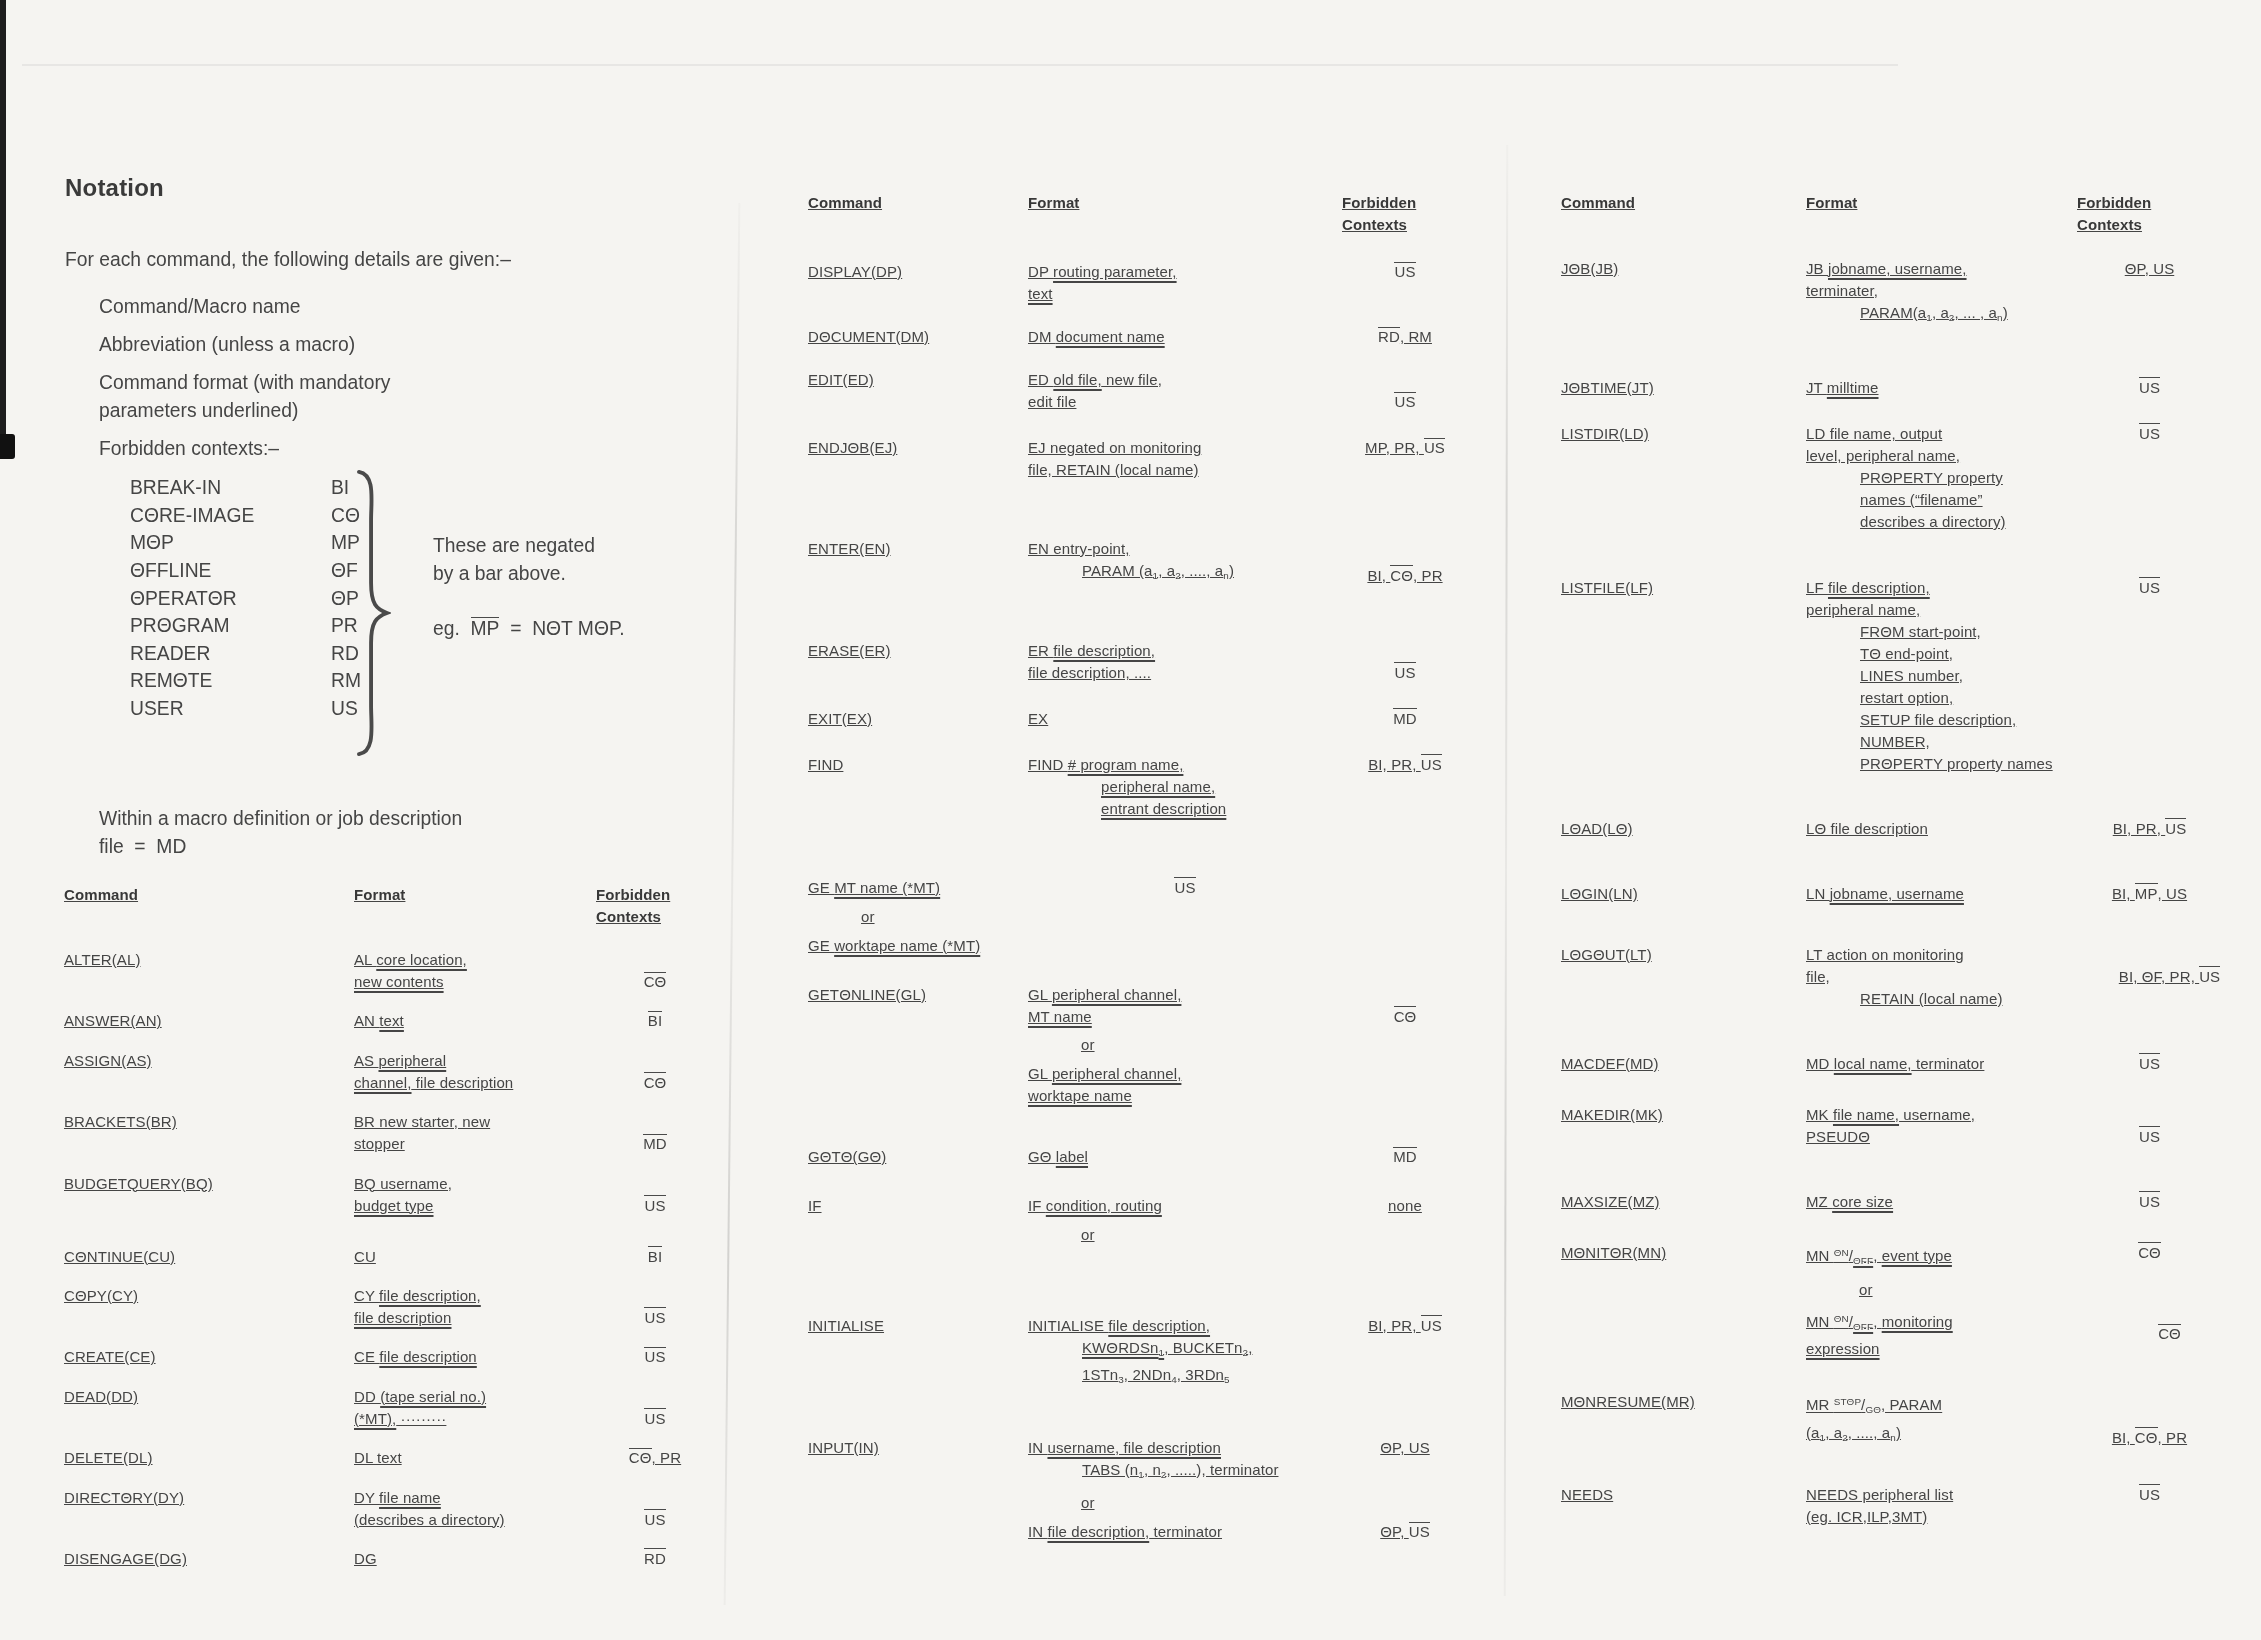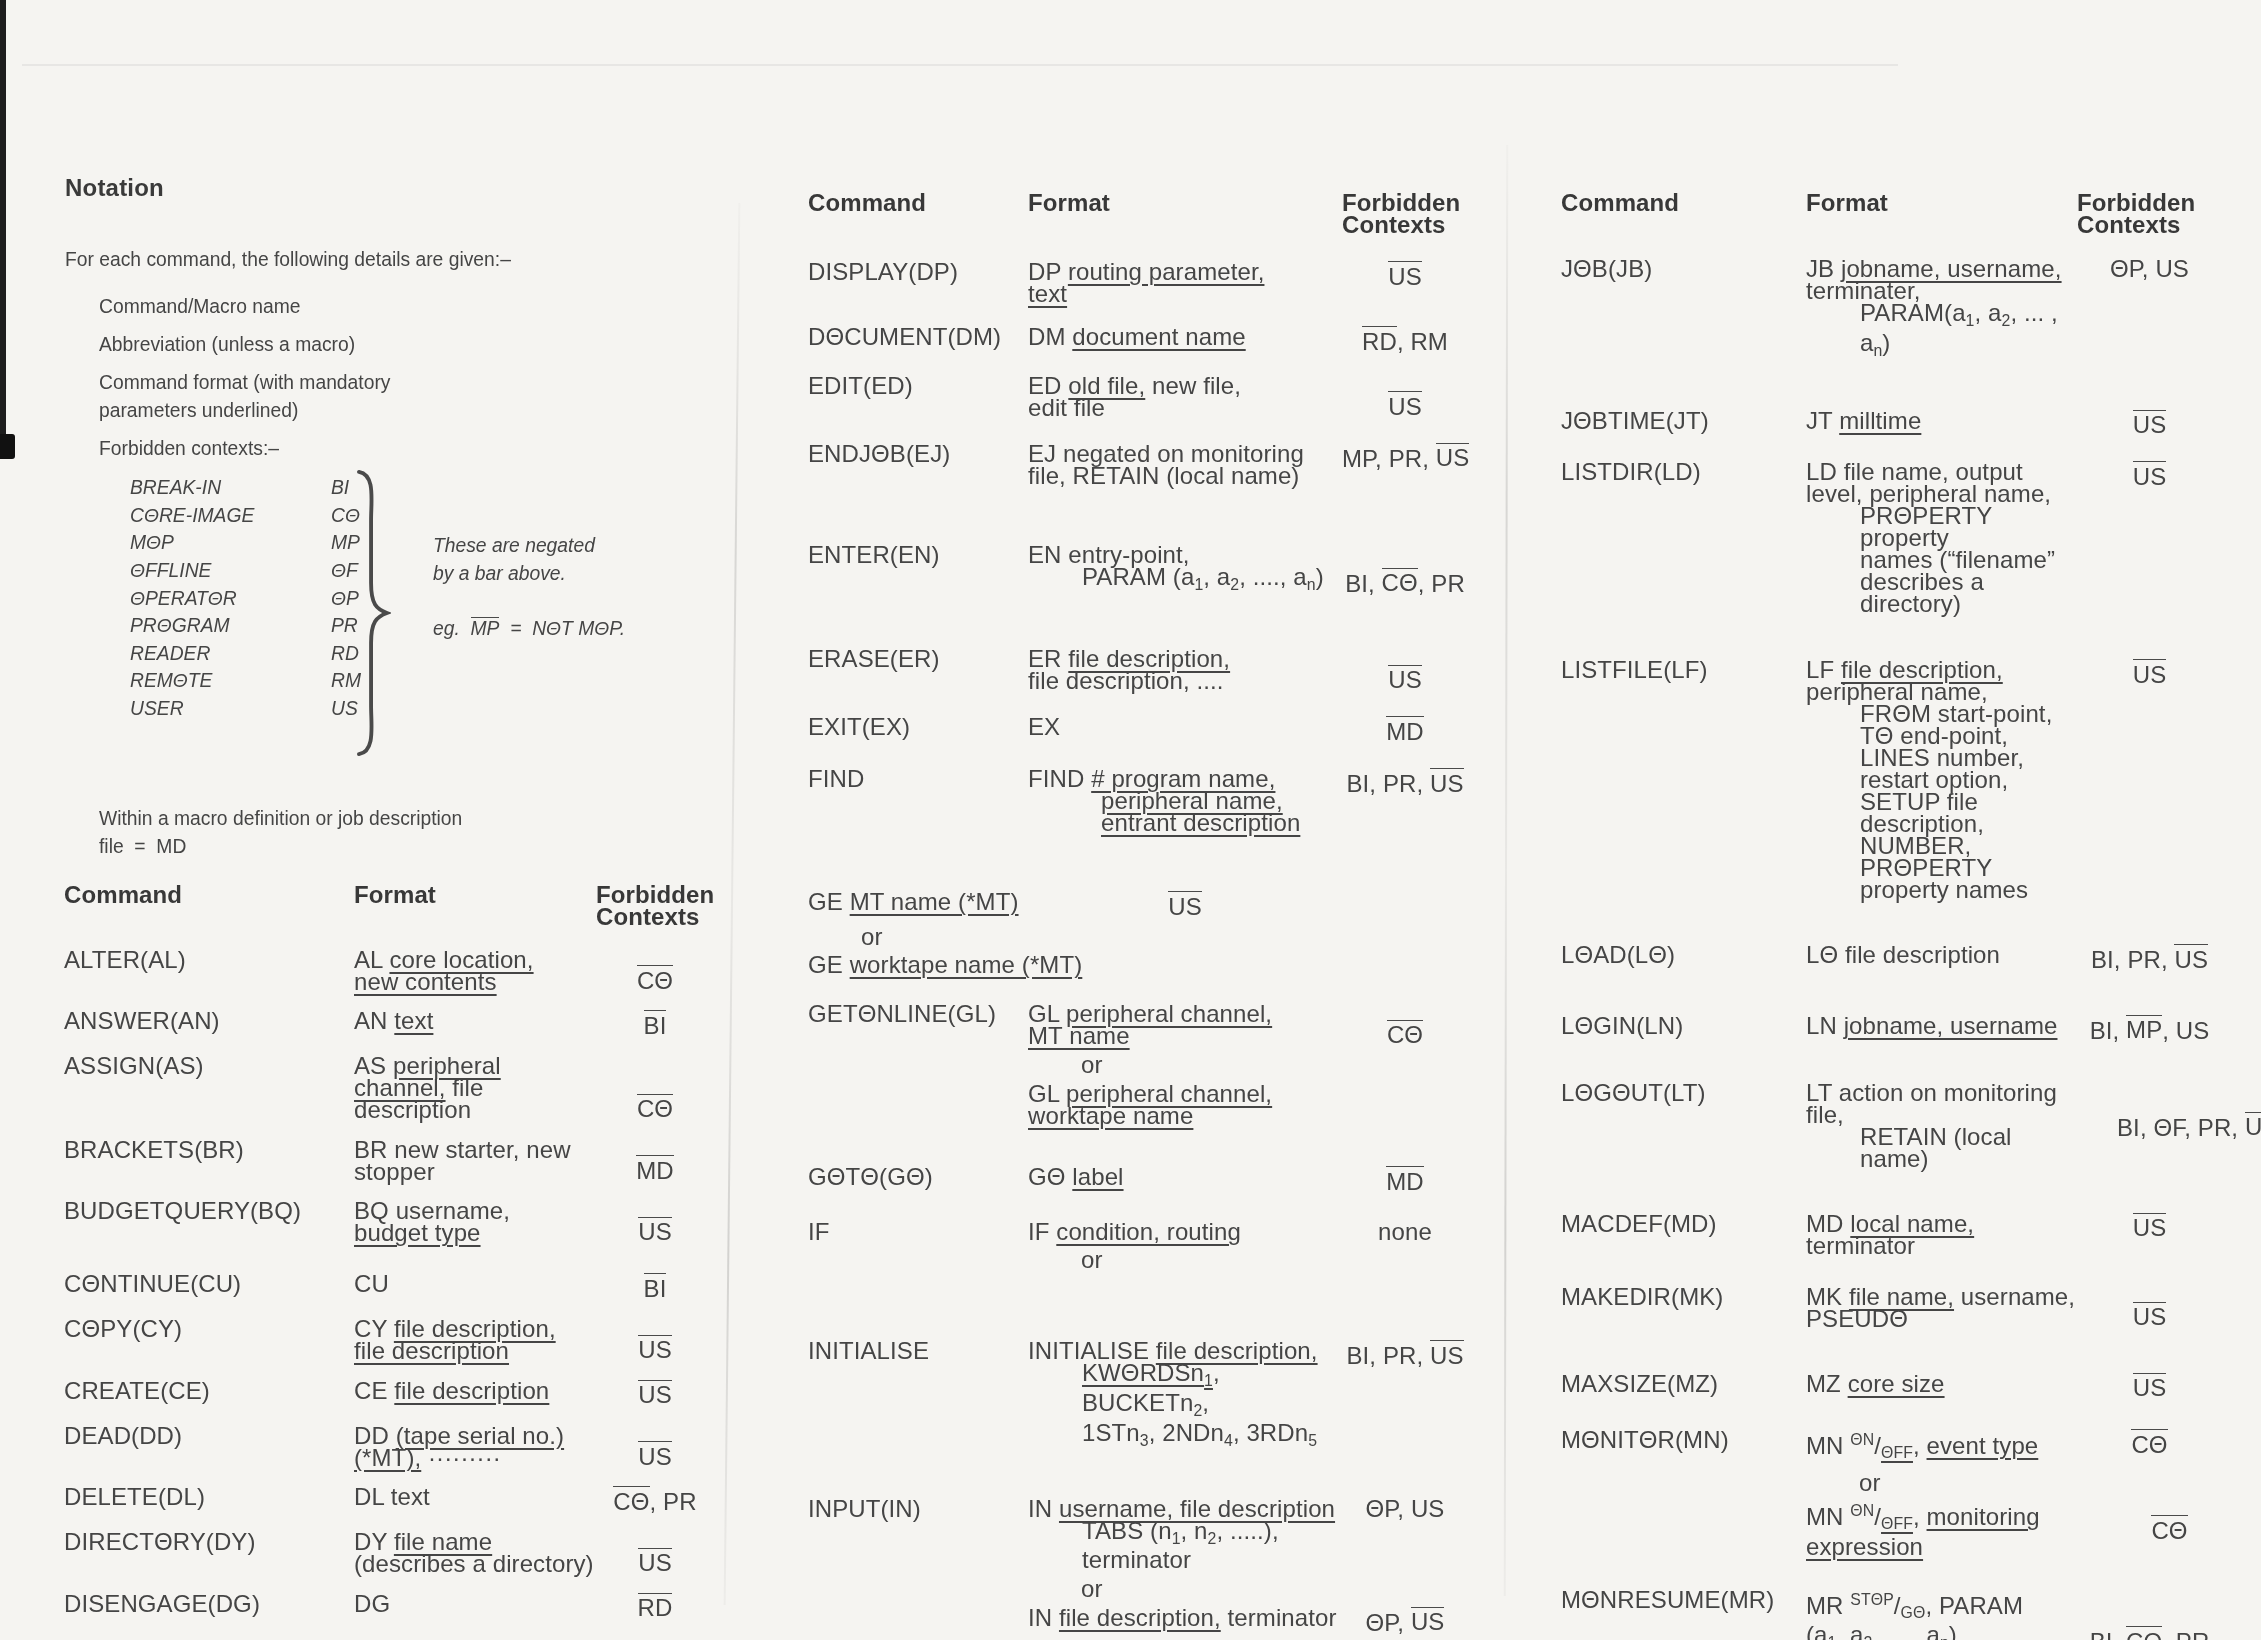--- a/index.html
+++ b/index.html
@@ -17,31 +17,31 @@
   .top-line{position:absolute;left:22px;top:64px;width:1876px;height:1.5px;background:rgba(60,60,60,0.07);}
   .crease{position:absolute;width:1.5px;background:linear-gradient(to bottom,rgba(0,0,0,0.02),rgba(0,0,0,0.12),rgba(0,0,0,0.05),rgba(0,0,0,0.14),rgba(0,0,0,0.03));}
   #crease1{left:731px;top:203px;height:1402px;transform:rotate(0.6deg);}
   #crease2{left:1505px;top:145px;height:1451px;transform:rotate(0.1deg);}
 
   
   .notation{position:absolute;left:65px;top:175px;width:687px;font-size:19.3px;line-height:27.6px;}
   .notation h1{font-size:24px;line-height:25px;margin:0 0 46px 0;font-weight:700;color:#3a3a3a;letter-spacing:0.2px;}
   .intro{margin:0 0 19.3px 0;white-space:pre-line;}
   .nitem{margin:10.6px 0 0 34px;white-space:pre-line;}
-  .ctx-wrap{position:relative;margin-top:11.6px;min-height:309px;font-style:italic;}
+  .ctx-wrap{position:relative;margin-top:11.6px;min-height:309px;}
   .ctx-list{margin-left:65px;width:271px;}
   .ctx-row{display:grid;grid-template-columns:201px auto;height:27.6px;}
   .brace{position:absolute;left:290px;top:-5.8px;}
   .notes{position:absolute;left:368px;top:58px;width:309px;}
   .notes p{margin:0;white-space:pre-line;}
   .neg-example{margin-top:28px !important;}
   .macro-note{margin:22px 0 0 34px;white-space:pre-line;}
 
   
-  .cmdtable{position:absolute;font-size:24px;line-height:22px;letter-spacing:0.1px;}
+  .cmdtable{position:absolute;font-size:15px;line-height:22px;letter-spacing:0.1px;text-decoration:underline;}
   #col-left {left:64px; top:884px;width:650px;--cmdw:290px;--fmtw:242px;--fcw:118px;}
   #col-mid  {left:808px;top:192px; width:663px;--cmdw:220px;--fmtw:314px;--fcw:126px;}
   #col-right{left:1561px;top:192px; width:677px;--cmdw:245px;--fmtw:271px;--fcw:145px;}
   .thead{display:grid;grid-template-columns:var(--cmdw) var(--fmtw) var(--fcw);font-weight:700;color:#383838;}
   .thead .hc{white-space:pre-line;}
   .row{display:grid;grid-template-columns:var(--cmdw) 1fr;}
   .cmd{white-space:nowrap;}
   .variant{display:grid;grid-template-columns:var(--fmtw) var(--fcw);}
   .fc{text-align:center;display:flex;flex-direction:column;}
   .fc>div{white-space:nowrap;}

